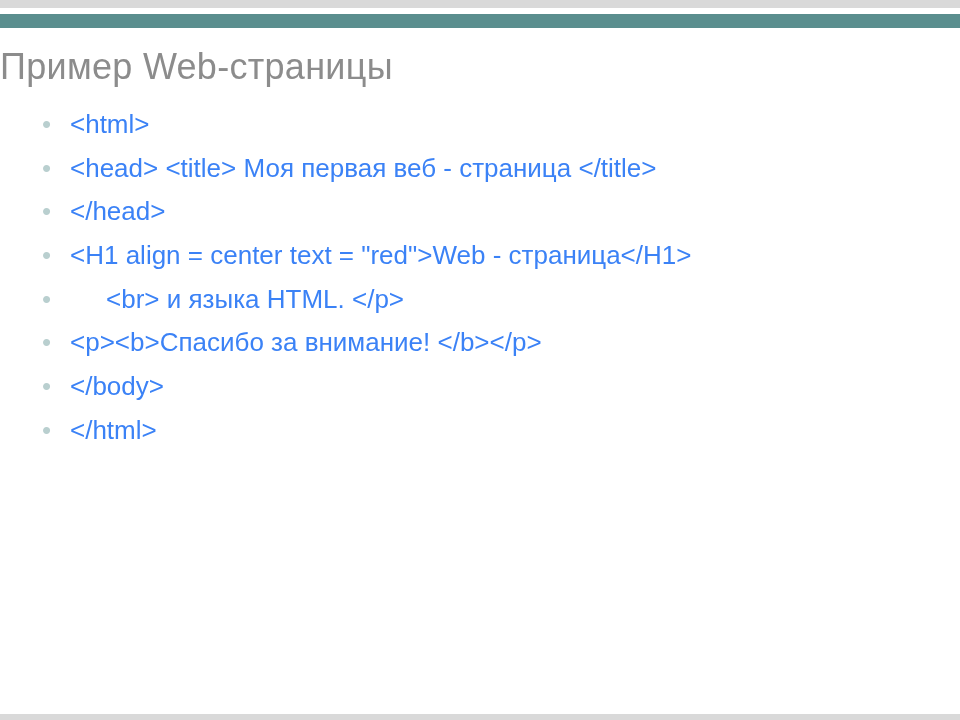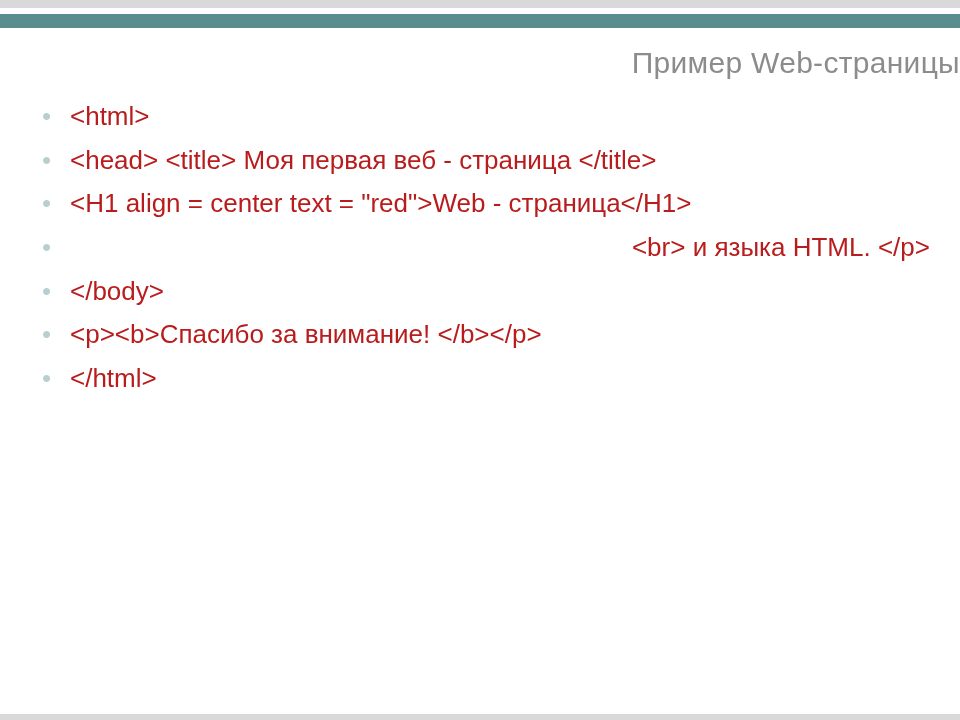--- a/index.html
+++ b/index.html
@@ -36,74 +36,74 @@
       background: #ffffff;
       width: 100%;
     }
     .border-teal {
       height: 14px;
       background: #5a8e8e;
       width: 100%;
     }
     .slide-title {
       color: #8c8c8c;
-      font-size: 30px;
+      font-size: 36px;
       font-weight: 400;
-      text-align: right;
+      text-align: left;
       margin-top: 18px;
       margin-bottom: 18px;
       letter-spacing: 0.3px;
     }
     .bullets {
       list-style: none;
       padding-left: 42px;
       padding-right: 30px;
     }
     .bullets li {
       position: relative;
       padding-left: 28px;
-      color: #b91c1c;
+      color: #3b82f6;
       font-size: 26px;
       line-height: 1.45;
       margin-bottom: 6px;
       font-weight: 400;
     }
     .bullets li::before {
       content: "•";
       position: absolute;
       left: 0;
       top: 0;
       color: #b9cfcf;
       font-size: 26px;
       line-height: 1.45;
     }
     .continuation {
       display: block;
       padding-left: 36px;
-      text-align: right;
     }
   </style>
 </head>
 <body>
 
 <div class="slide-container">
 
   <div class="top-border-stack">
     <div class="border-light"></div>
     <div class="border-gap"></div>
     <div class="border-teal"></div>
   </div>
 
   <h1 class="slide-title">Пример Web-страницы</h1>
 
   <ul class="bullets">
     <li>&lt;html&gt;</li>
     <li>&lt;head&gt; &lt;title&gt; Моя первая веб - страница &lt;/title&gt;</li>
+    <li>&lt;/head&gt;</li>
     <li>&lt;H1 align = center text = "red"&gt;Web - страница&lt;/H1&gt;</li>
     <li>
       <span class="continuation">&lt;br&gt; и языка HTML. &lt;/p&gt;</span>
     </li>
+    <li>&lt;p&gt;&lt;b&gt;Спасибо за внимание! &lt;/b&gt;&lt;/p&gt;</li>
     <li>&lt;/body&gt;</li>
-    <li>&lt;p&gt;&lt;b&gt;Спасибо за внимание! &lt;/b&gt;&lt;/p&gt;</li>
     <li>&lt;/html&gt;</li>
   </ul>
 
 </div>
 
 </body></html>

